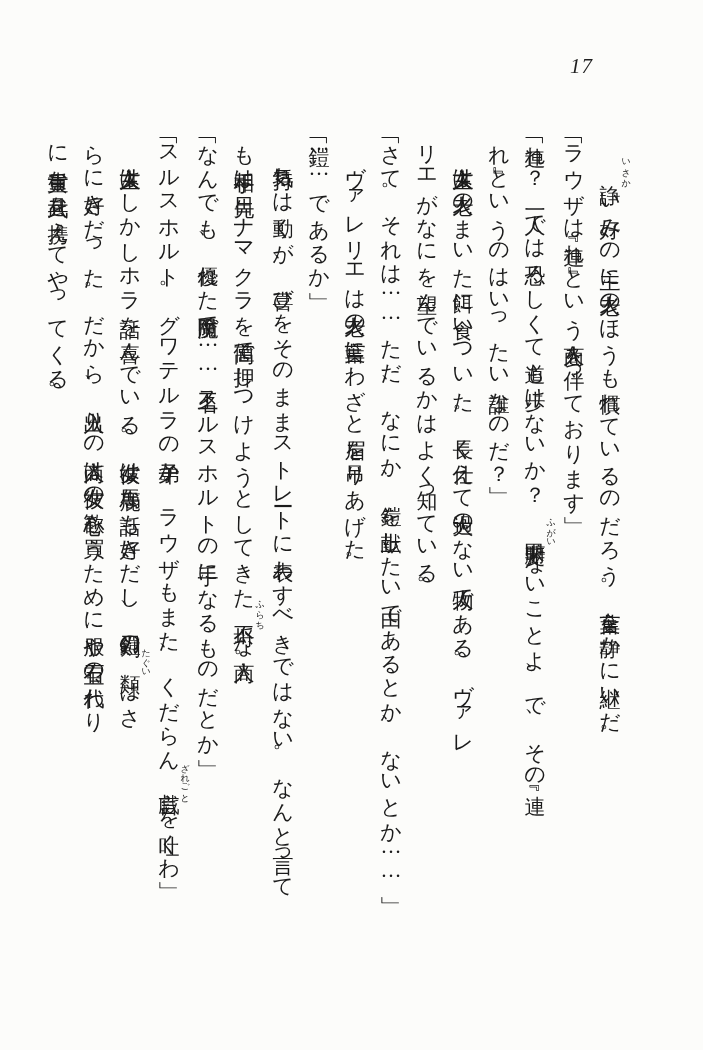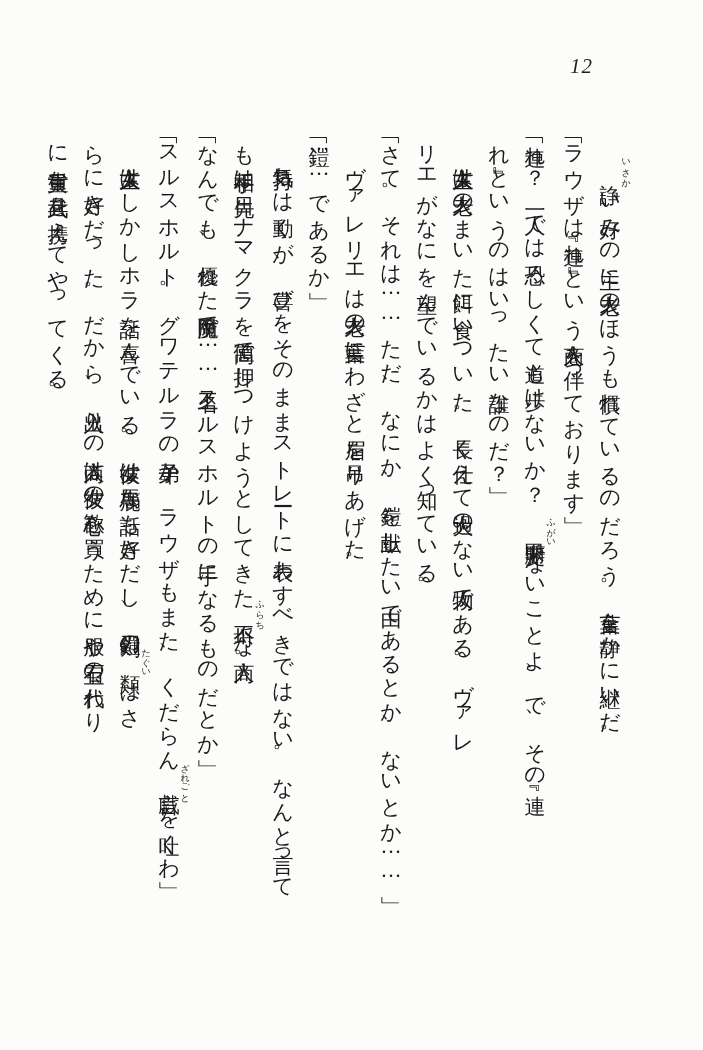--- a/index.html
+++ b/index.html
@@ -55,21 +55,21 @@
     font-size: 9px;
     letter-spacing: 0;
     line-height: 1;
     color: #1b1b1b;
   }
 </style>
 </head>
 <body style="background: rgb(252, 252, 250);">
 
 <div class="page">
-  <div class="page-number">12</div>
+  <div class="page-number">17</div>
 
   <div class="text-block" style="color: rgb(27, 27, 27);">
       <div class="line indent"><ruby>諍<rt>いさか</rt></ruby>い好みの主に老人のほうも慣れているのだろう。言葉を静かに継いだ。</div>
       <div class="line">「ラウザは『連れ』という商人を伴っております」</div>
       <div class="line">「連れ？　一人では恐ろしくて道も歩けないか？　<ruby>腑甲斐<rt>ふがい</rt></ruby>ないことよ、で、その『連</div>
       <div class="line">れ』というのはいったい誰なのだ？」</div>
       <div class="line indent">女主人は老人のまいた餌に食いついた。長く仕えて大過のない人物である。ヴァレ</div>
       <div class="line">リエがなにを望んでいるかはよく知っている。</div>
       <div class="line">「さて。それは……ただ、なにか、鎧を献上したい由であるとか、ないとか……」</div>
       <div class="line indent">ヴァレリエは老人の言葉にわざと眉を吊りあげた。</div>

